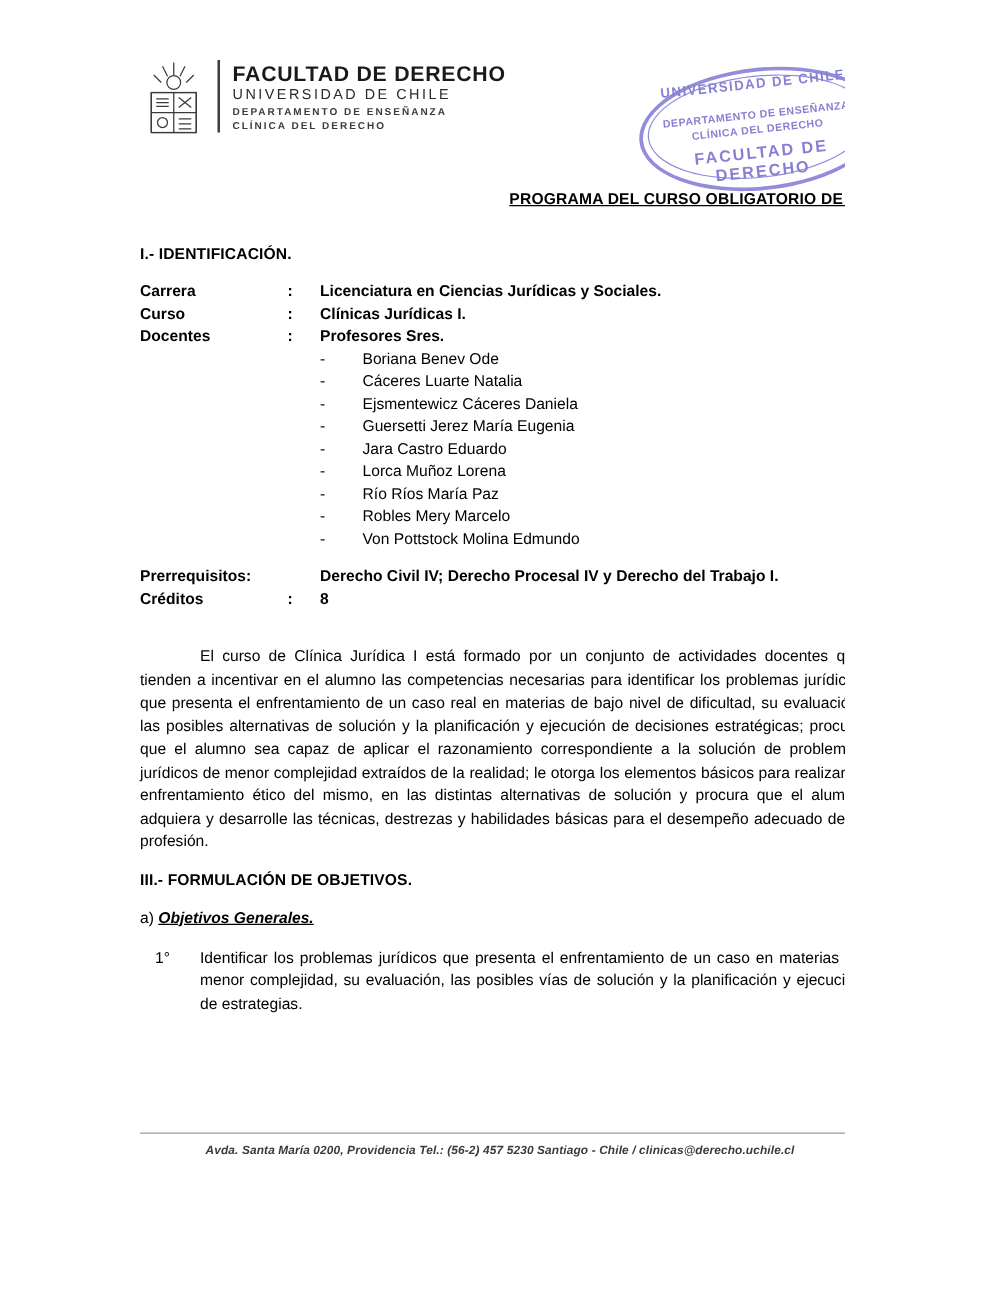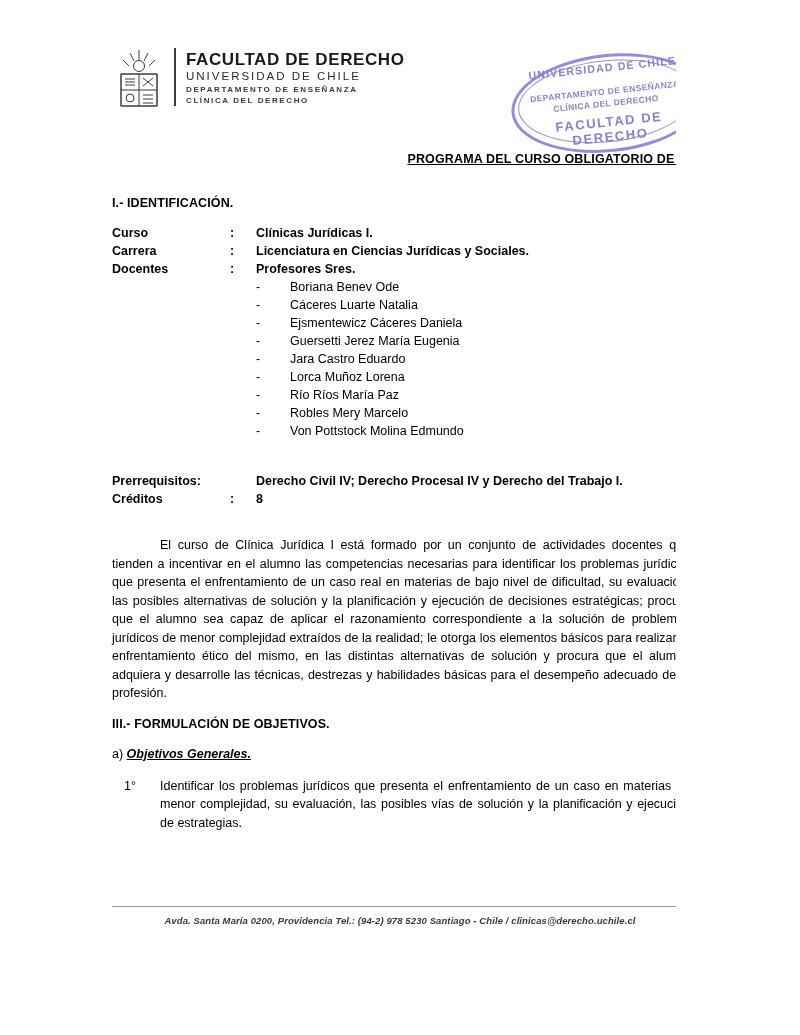--- a/index.html
+++ b/index.html
@@ -205,21 +205,21 @@
     position: relative;
     padding-left: 34px;
   }
   .teacher-list li .dash {
     position: absolute;
     left: 0;
     top: 0;
   }
 
   .prereq {
-    margin-top: 32px;
+    margin-top: 12px;
     font-size: 12.5px;
     font-weight: bold;
     line-height: 18px;
   }
   .prereq .lbl2 { display: inline-block; width: 144px; }
   .prereq .lbl3 { display: inline-block; width: 118px; }
   .prereq .col3 { display: inline-block; width: 26px; }
 
   p.just {
     font-size: 12.5px;
@@ -336,28 +336,28 @@
 
   <div class="doc-title">PROGRAMA DEL CURSO OBLIGATORIO DE CLÍNICA JURÍDICA I</div>
 
   <div class="content">
 
     <div class="section-head">I.- IDENTIFICACIÓN.</div>
 
     <table class="idtable">
       <tbody>
           <tr>
+        <td class="lbl">Carrera</td>
+        <td class="col">:</td>
+        <td class="val">Licenciatura en Ciencias Jurídicas y Sociales.</td>
+      </tr>
+      <tr>
         <td class="lbl">Curso</td>
         <td class="col">:</td>
         <td class="val">Clínicas Jurídicas I.</td>
-      </tr>
-      <tr>
-        <td class="lbl">Carrera</td>
-        <td class="col">:</td>
-        <td class="val">Licenciatura en Ciencias Jurídicas y Sociales.</td>
       </tr>
       <tr>
         <td class="lbl">Docentes</td>
         <td class="col">:</td>
         <td class="val">
           <div style="display:inline-block;">Profesores Sres.</div>
           <ul class="teacher-list">
             <li><span class="dash">-</span><span>Boriana Benev Ode</span></li>
             <li><span class="dash">-</span><span>Cáceres Luarte Natalia</span></li>
             <li><span class="dash">-</span><span>Ejsmentewicz Cáceres Daniela</span></li>
@@ -398,16 +398,16 @@
 
     <div class="num-item">
       <div class="num">1°</div>
       <div class="body">Identificar los problemas jurídicos que presenta el enfrentamiento de un caso en materias de menor complejidad, su evaluación, las posibles vías de solución y la planificación y ejecución de estrategias.</div>
     </div>
 
   </div>
 
   <div class="footer">
     <div class="footer-rule"></div>
-    <div class="footer-text">Avda. Santa María 0200, Providencia Tel.: (94-2) 978 5230  Santiago - Chile / clinicas@derecho.uchile.cl</div>
+    <div class="footer-text">Avda. Santa María 0200, Providencia Tel.: (56-2) 457 5230  Santiago - Chile / clinicas@derecho.uchile.cl</div>
   </div>
 
 </div>
 
 </body></html>

